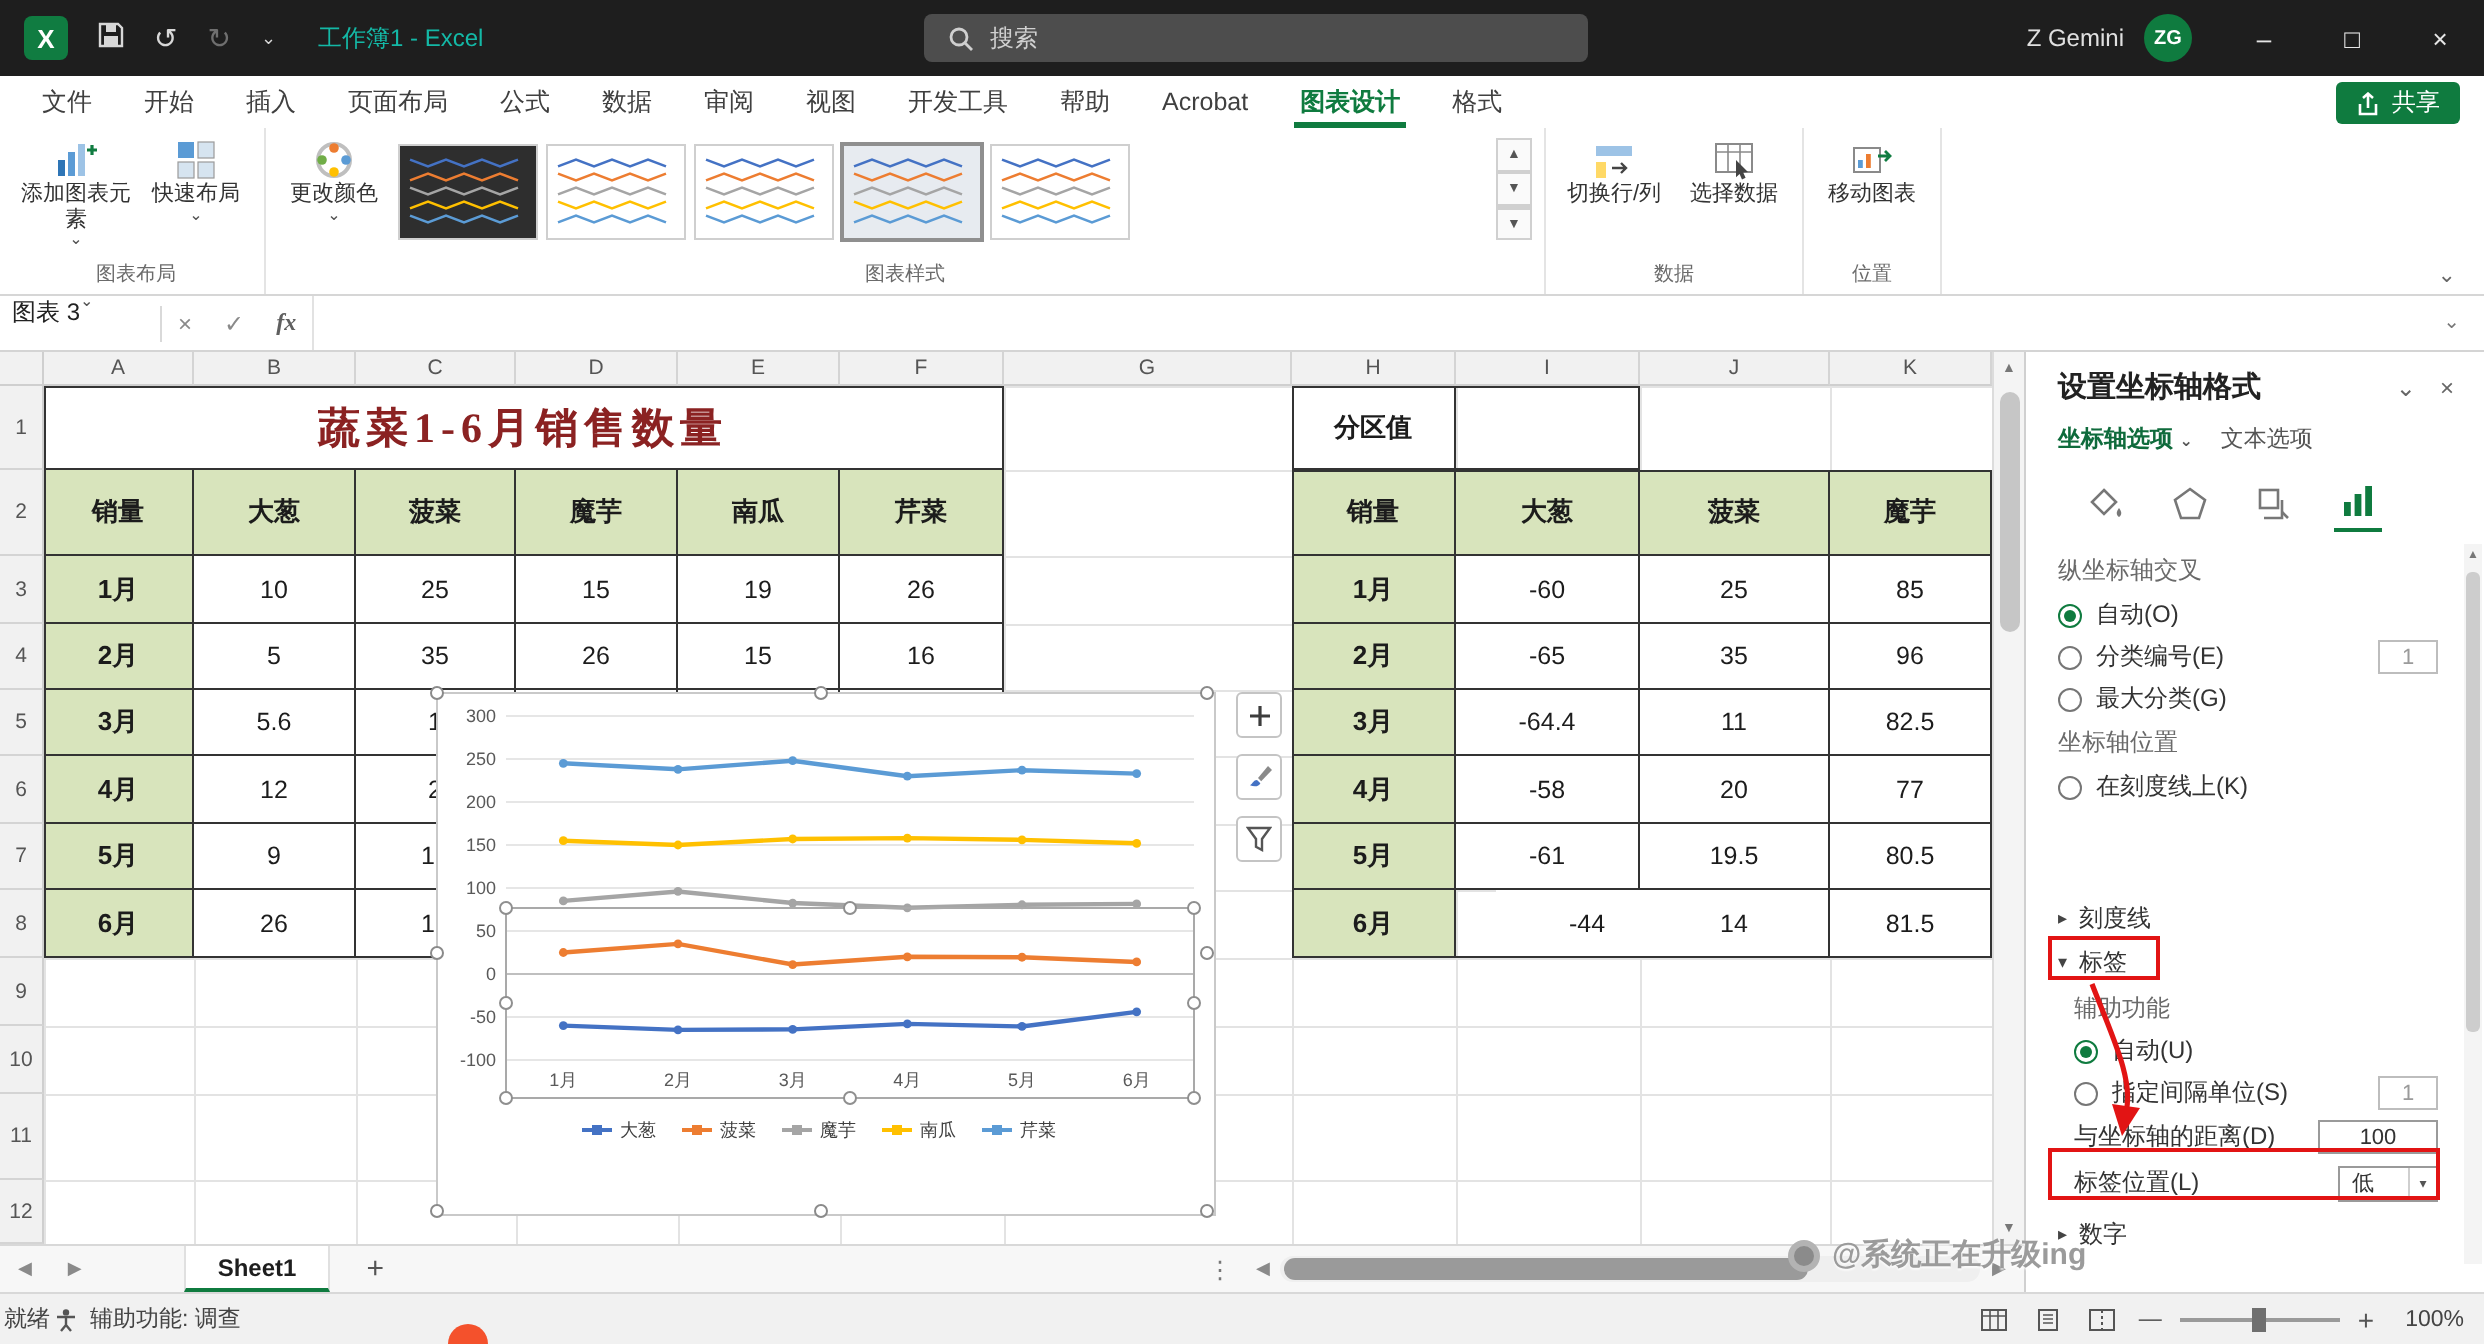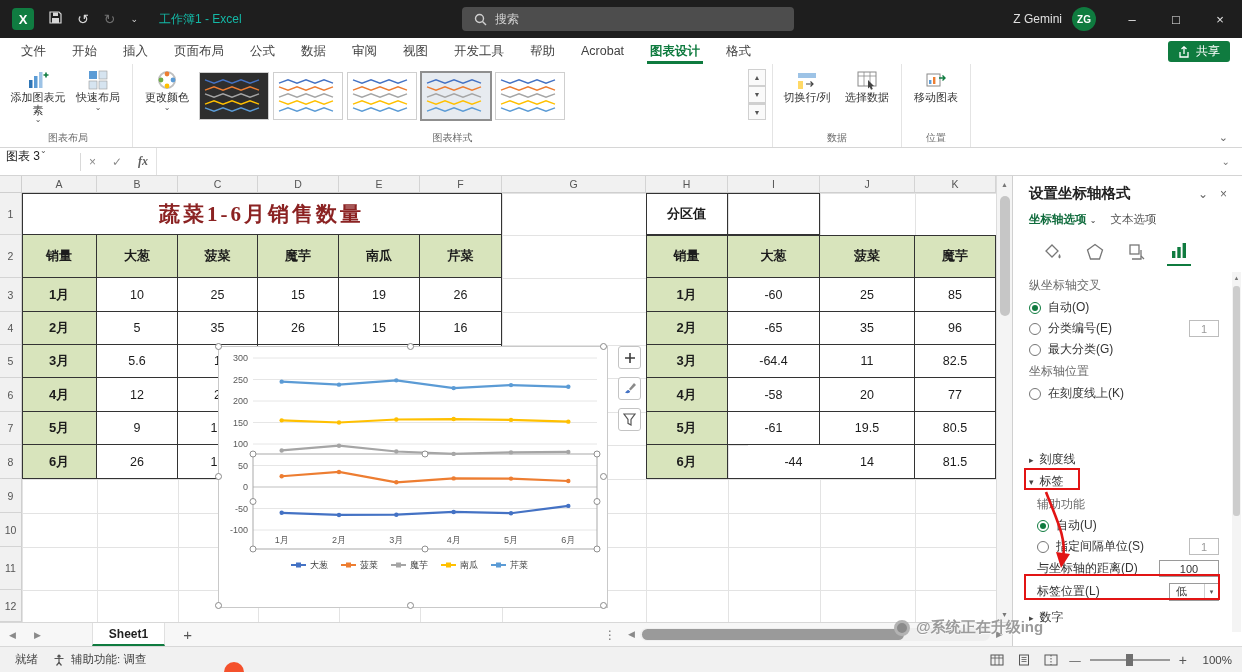--- a/index.html
+++ b/index.html
@@ -125,21 +125,21 @@
   border-right:1px solid #e0e0e0;border-left:1px solid #e0e0e0;font-weight:bold;color:#1e1e1e;border-bottom:2px solid #0f7b3f}
 #add-sheet{color:#555;font-size:15px;padding:0 18px}
 #tabdots{position:absolute;left:604px;color:#777}
 .hsarr{position:absolute;color:#8a8a8a;font-size:9px;top:6px}
 #hscroll-track{position:absolute;left:640px;top:5px;width:350px;height:13px;background:#efefef;border-radius:7px}
 #hscroll-thumb{position:absolute;left:2px;top:1px;width:262px;height:11px;background:#9a9a9a;border-radius:6px}
 
 
 #statusbar{position:absolute;left:0;top:646px;width:1242px;height:26px;background:#f1f1f1;border-top:1px solid #d8d8d8;
   display:flex;align-items:center;font-size:11.5px;color:#444}
-#status-ready{padding:0 15px}
+#status-ready{padding:0 2px}
 #status-acc{display:flex;align-items:center;gap:6px}
 #status-right{position:absolute;right:10px;display:flex;align-items:center;gap:9px}
 .viewicon{width:18px;height:16px;display:flex;align-items:center;justify-content:center}
 #zoom-slider{width:80px;height:2px;background:#9a9a9a;position:relative}
 #zoom-slider .notch{position:absolute;left:39px;top:-3px;width:1px;height:8px;background:#9a9a9a}
 #zoom-thumb{position:absolute;left:36px;top:-5px;width:7px;height:12px;background:#6f6f6f}
 #zoom-label{width:36px;text-align:right}
 
 
 #watermark{position:absolute;left:894px;top:618px;display:flex;align-items:center;gap:6px;z-index:40;

